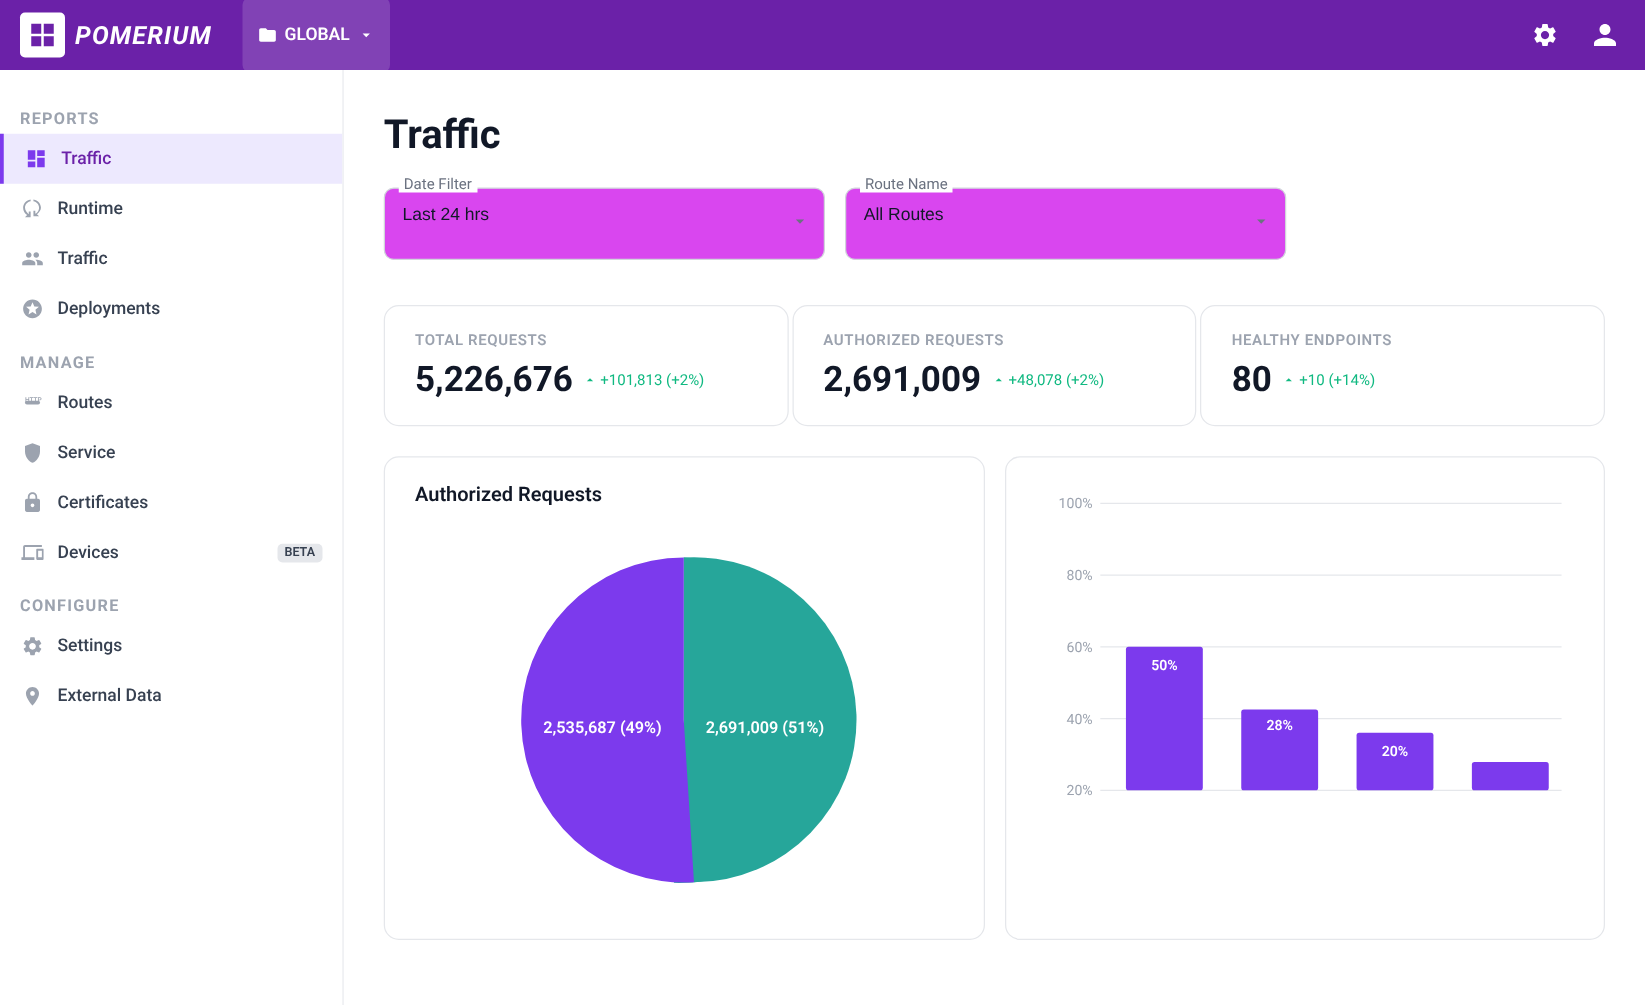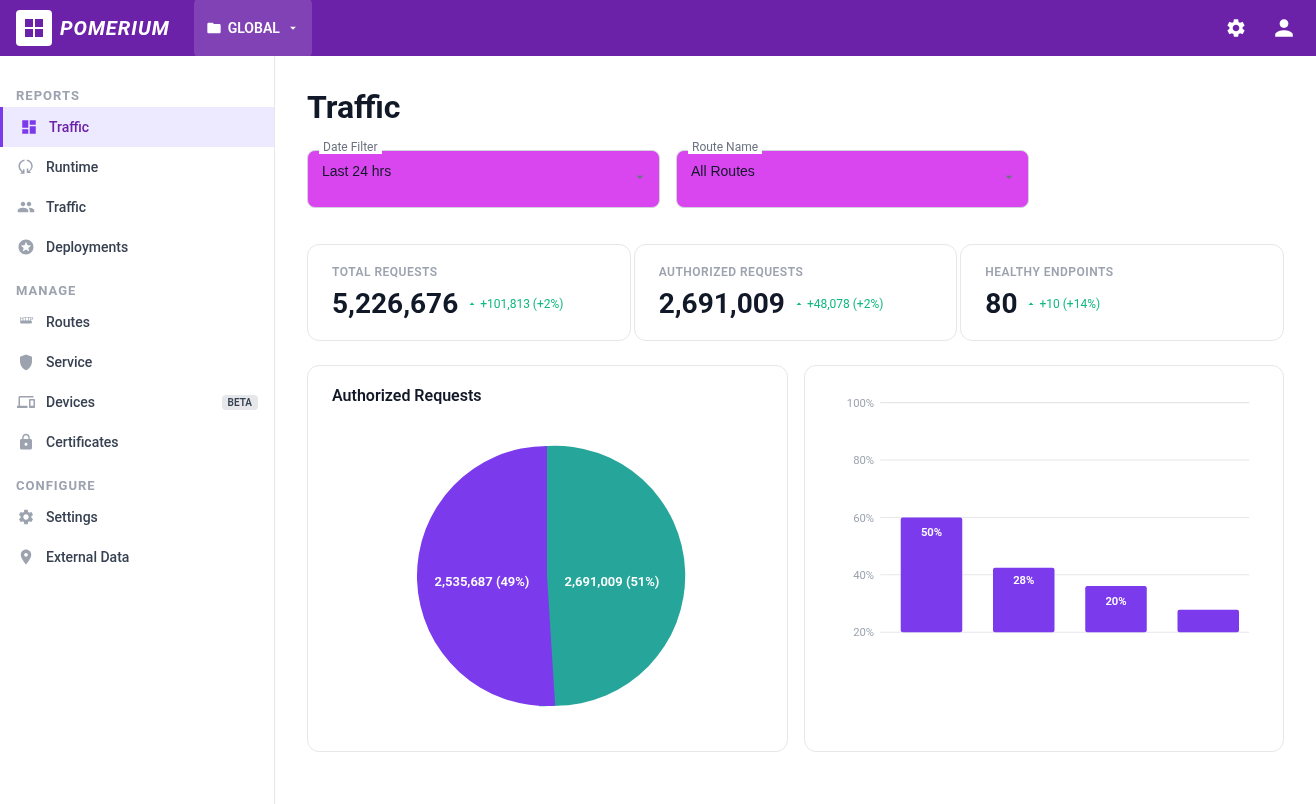--- a/index.html
+++ b/index.html
@@ -289,34 +289,34 @@
         <svg width="18" height="18" viewBox="0 0 24 24" fill="#9ca3af">
             <path d="M12 2L4 5v6c0 5.5 3.8 10.7 8 12 4.2-1.3 8-6.5 8-12V5l-8-3z"></path>
           </svg>
       </span>
       <span>Service</span>
     </div>
 
     <div class="sidebar-item">
       <span class="icon">
         <svg width="18" height="18" viewBox="0 0 24 24" fill="#9ca3af">
+            <path d="M18 8h-1V6c0-2.76-2.24-5-5-5S7 3.24 7 6v2H6c-1.1 0-2 .9-2 2v10c0 1.1.9 2 2 2h12c1.1 0 2-.9 2-2V10c0-1.1-.9-2-2-2zm-6 9c-1.1 0-2-.9-2-2s.9-2 2-2 2 .9 2 2-.9 2-2 2zm3.1-9H8.9V6c0-1.71 1.39-3.1 3.1-3.1h.02c1.71 0 3.1 1.39 3.1 3.1v2z"></path>
+          </svg>
+      </span>
+      <span>Certificates</span>
+    </div>
+
+    <div class="sidebar-item">
+      <span class="icon">
+        <svg width="18" height="18" viewBox="0 0 24 24" fill="#9ca3af">
             <path d="M4 6h18V4H4c-1.1 0-2 .9-2 2v11H0v3h14v-3H4V6zm19 2h-6c-.55 0-1 .45-1 1v10c0 .55.45 1 1 1h6c.55 0 1-.45 1-1V9c0-.55-.45-1-1-1zm-1 9h-4v-7h4v7z"></path>
           </svg>
       </span>
       <span>Devices</span>
       <span class="badge">BETA</span>
-    </div>
-
-    <div class="sidebar-item">
-      <span class="icon">
-        <svg width="18" height="18" viewBox="0 0 24 24" fill="#9ca3af">
-            <path d="M18 8h-1V6c0-2.76-2.24-5-5-5S7 3.24 7 6v2H6c-1.1 0-2 .9-2 2v10c0 1.1.9 2 2 2h12c1.1 0 2-.9 2-2V10c0-1.1-.9-2-2-2zm-6 9c-1.1 0-2-.9-2-2s.9-2 2-2 2 .9 2 2-.9 2-2 2zm3.1-9H8.9V6c0-1.71 1.39-3.1 3.1-3.1h.02c1.71 0 3.1 1.39 3.1 3.1v2z"></path>
-          </svg>
-      </span>
-      <span>Certificates</span>
     </div>
 
     <div class="sidebar-section-label">CONFIGURE</div>
 
     <div class="sidebar-item">
       <span class="icon">
         <svg width="18" height="18" viewBox="0 0 24 24" fill="#9ca3af">
             <path d="M19.14 12.94c.04-.3.06-.61.06-.94s-.02-.64-.07-.94l2.03-1.58a.49.49 0 00.12-.61l-1.92-3.32a.488.488 0 00-.59-.22l-2.39.96a7.02 7.02 0 00-1.62-.94l-.36-2.54a.484.484 0 00-.48-.41h-3.84c-.24 0-.43.17-.47.41l-.36 2.54c-.59.24-1.13.57-1.62.94l-2.39-.96c-.22-.08-.47 0-.59.22L2.74 8.87a.48.48 0 00.12.61l2.03 1.58c-.05.3-.09.63-.09.94s.02.64.07.94l-2.03 1.58a.49.49 0 00-.12.61l1.92 3.32c.12.22.37.29.59.22l2.39-.96c.5.37 1.04.7 1.62.94l.36 2.54c.05.24.24.41.48.41h3.84c.24 0 .44-.17.47-.41l.36-2.54c.59-.24 1.13-.57 1.62-.94l2.39.96c.22.08.47 0 .59-.22l1.92-3.32a.48.48 0 00-.12-.61l-2.01-1.58zM12 15.6c-1.98 0-3.6-1.62-3.6-3.6s1.62-3.6 3.6-3.6 3.6 1.62 3.6 3.6-1.62 3.6-3.6 3.6z"></path>
           </svg>
       </span>

